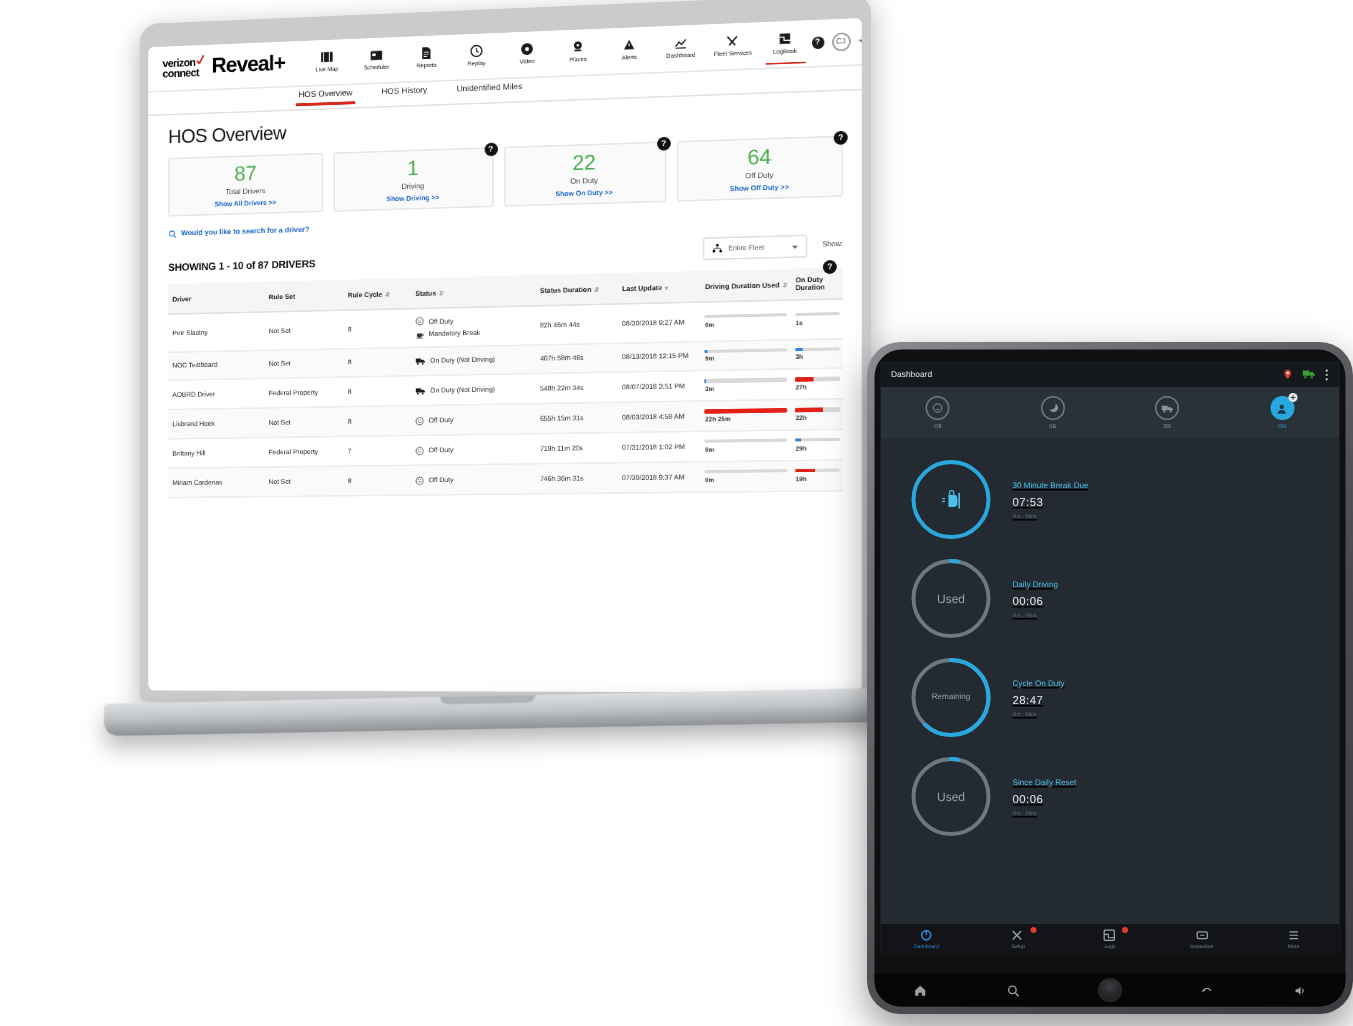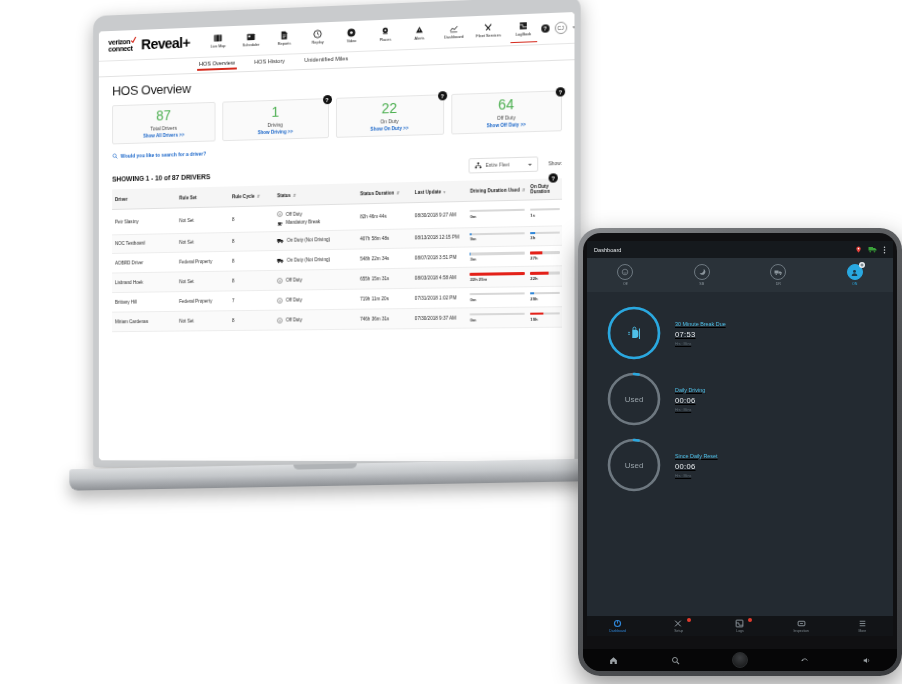--- a/index.html
+++ b/index.html
@@ -760,20 +760,34 @@
             </svg>
             <span class="gtxt">Used</span>
           </div>
           <div class="g-info">
             <div class="gname">Daily Driving</div>
             <div class="gval">00:06</div>
             <div class="gsub">Hrs : Mins</div>
           </div>
         </div>
 
+        <div class="g-row">
+          <div class="gauge">
+            <svg width="58" height="58" viewBox="0 0 58 58">
+              <circle cx="29" cy="29" r="25" fill="none" stroke="#6e7880" stroke-width="2.6"></circle>
+              <circle cx="29" cy="29" r="25" fill="none" stroke="#29a8e0" stroke-width="2.8" stroke-dasharray="97.4 59.7" stroke-dashoffset="0" stroke-linecap="round"></circle>
+            </svg>
+            <span class="gtxt sm">Remaining</span>
+          </div>
+          <div class="g-info">
+            <div class="gname">Cycle On Duty</div>
+            <div class="gval">28:47</div>
+            <div class="gsub">Hrs : Mins</div>
+          </div>
+        </div>
 
         <div class="g-row">
           <div class="gauge">
             <svg width="58" height="58" viewBox="0 0 58 58">
               <circle cx="29" cy="29" r="25" fill="none" stroke="#6e7880" stroke-width="2.6"></circle>
               <circle cx="29" cy="29" r="25" fill="none" stroke="#29a8e0" stroke-width="2.6" stroke-dasharray="4.7 152.4" stroke-dashoffset="0" stroke-linecap="round"></circle>
             </svg>
             <span class="gtxt">Used</span>
           </div>
           <div class="g-info">

